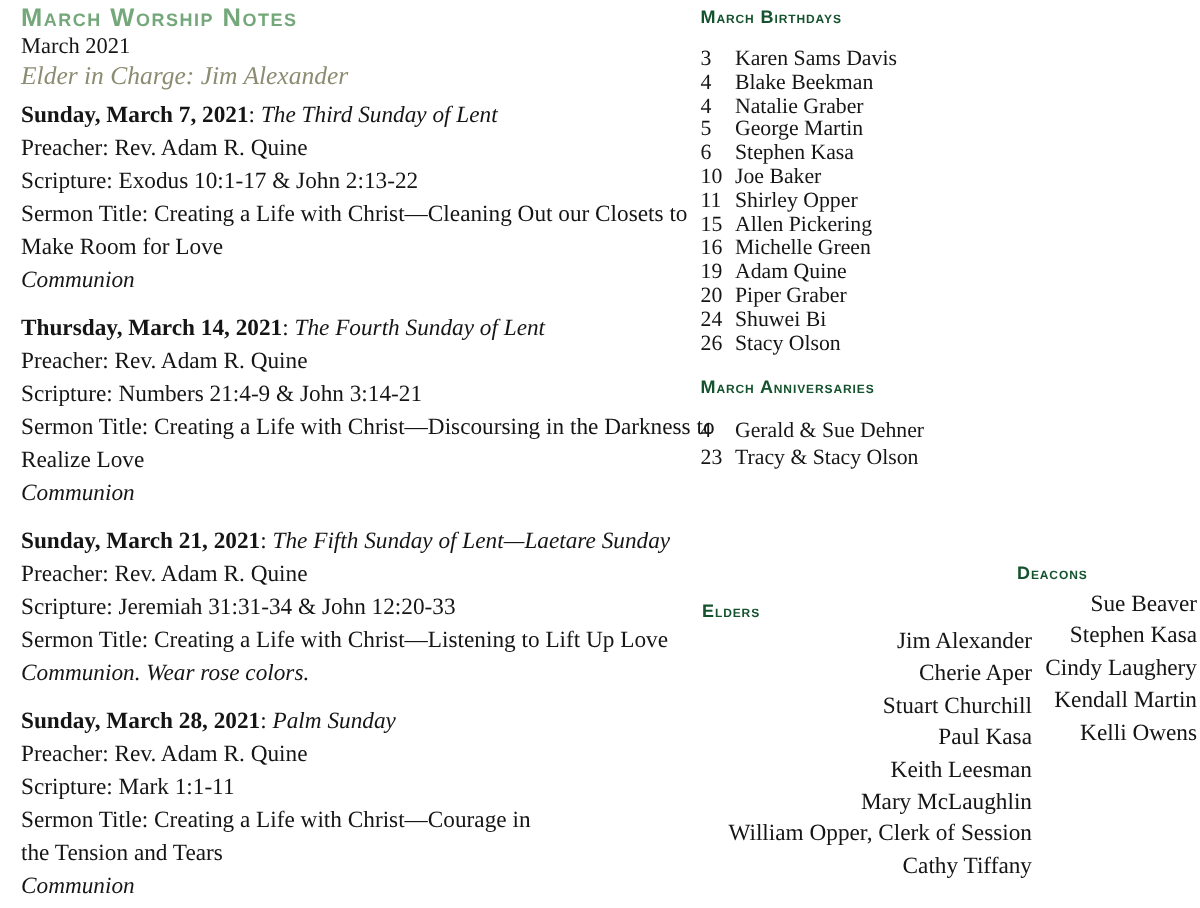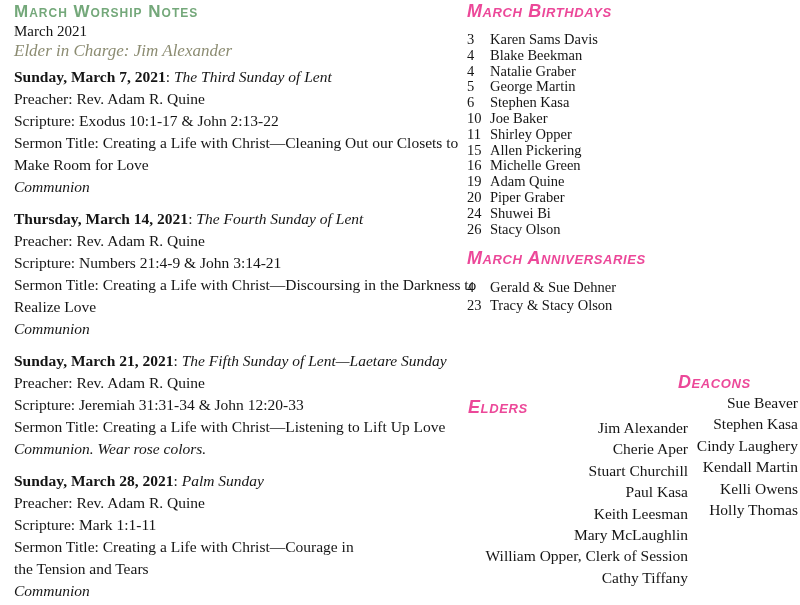--- a/index.html
+++ b/index.html
@@ -4,21 +4,21 @@
 <style>
   html,body{margin:0;padding:0;background:#ffffff;}
   .page{position:relative;width:800px;height:605px;background:#ffffff;overflow:hidden;
         font-family:"Liberation Serif","DejaVu Serif",serif;color:#151515;}
   
   .h-main{font-family:"Liberation Sans","DejaVu Sans",sans-serif;
           font-variant:small-caps;font-weight:bold;letter-spacing:1px;
           color:#74a87a;font-size:17px;line-height:18px;margin:0;}
   .h-sub{font-family:"Liberation Sans","DejaVu Sans",sans-serif;
          font-variant:small-caps;font-weight:bold;letter-spacing:0.6px;
-         color:#ec4899;font-size:18px;line-height:14px;margin:0;font-style:italic;}
+         color:#14532d;font-size:12px;line-height:14px;margin:0;}
   
   .left-col{position:absolute;left:14px;top:3px;width:460px;}
   .month{font-size:15px;line-height:16px;margin-top:2px;}
   .elder-line{font-size:17px;line-height:19px;margin-top:2px;font-style:italic;color:#8c8c72;}
   .services{margin-top:6px;}
   .service{margin-bottom:10px;font-size:15.5px;line-height:22px;}
   .svc-line{white-space:nowrap;}
   .svc-date{font-weight:bold;margin-top:48px;}
   .svc-title{font-style:italic;}
   .svc-note{font-style:italic;}
@@ -125,17 +125,16 @@
   </div>
 
   <div class="deacons-block">
     <h2 class="h-sub">Deacons</h2>
     <div class="member-list">
       <div class="member">Sue Beaver</div>
       <div class="member">Stephen Kasa</div>
       <div class="member">Cindy Laughery</div>
       <div class="member">Kendall Martin</div>
       <div class="member">Kelli Owens</div>
-      <div class="member">Holly Thomas</div>
     </div>
   </div>
 
 </div>
 
 </body></html>

